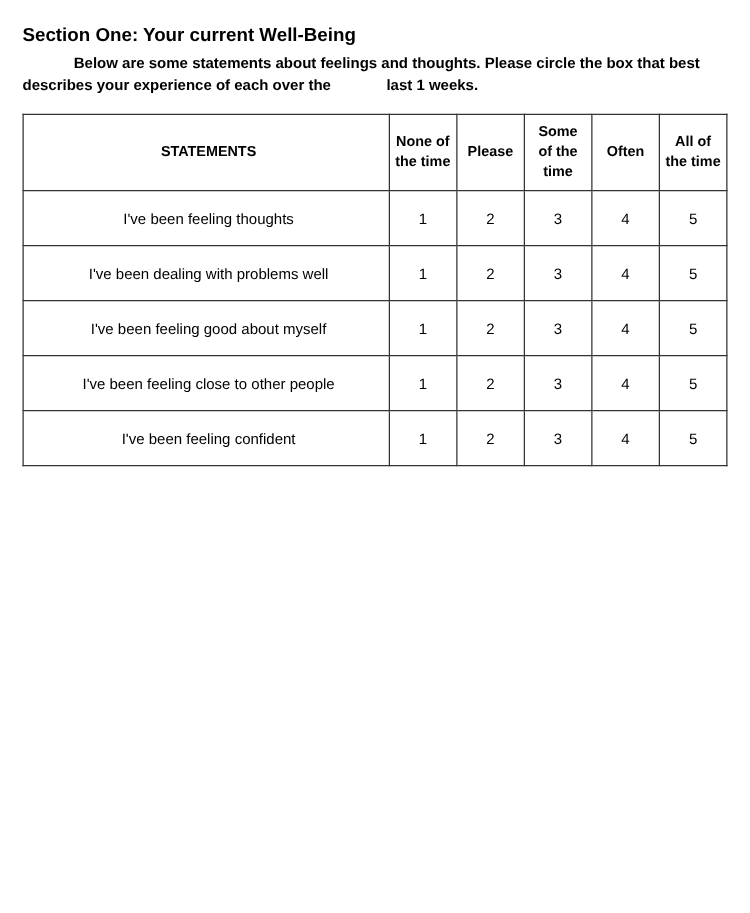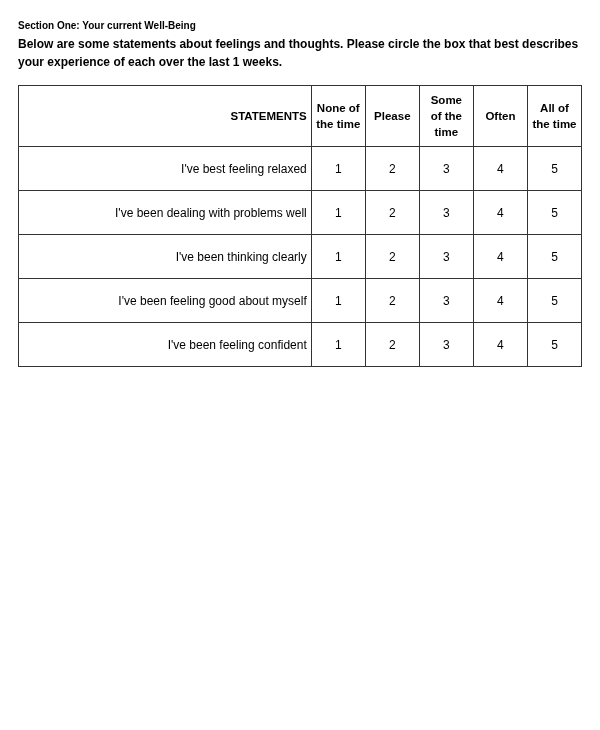--- a/index.html
+++ b/index.html
@@ -14,48 +14,49 @@
       font-size: 13px;
       color: #000;
       padding: 20px 18px;
       width: 600px;
       min-height: 730px;
     }
 
     .section-title {
       font-weight: bold;
       margin-bottom: 4px;
-      font-size: 10px;
+      font-size: 15px;
     }
 
     .section-description {
       font-size: 12px;
       margin-bottom: 14px;
       line-height: 1.5;
     }
 
     .section-description span {
       font-weight: bold;
+      margin-left: 41px;
     }
 
     table {
       width: 100%;
       border-collapse: collapse;
       font-size: 12px;
     }
 
     table th, table td {
       border: 1px solid #333;
       text-align: center;
       vertical-align: middle;
       padding: 6px 4px;
     }
 
     table th.statements-col, table td.statements-col {
-      text-align: right;
+      text-align: center;
       padding-left: 8px;
       width: 52%;
     }
 
     table th {
       font-weight: bold;
       font-size: 11.5px;
       line-height: 1.4;
     }
 
@@ -81,45 +82,45 @@
       <th class="statements-col">STATEMENTS</th>
       <th class="col-header">None of the time</th>
       <th class="col-header">Please</th>
       <th class="col-header">Some of the time</th>
       <th class="col-header">Often</th>
       <th class="col-header">All of the time</th>
     </tr>
   </thead>
   <tbody id="table-body">
       <tr>
-        <td class="statements-col">I've best feeling relaxed</td>
+        <td class="statements-col">I've been feeling thoughts</td>
         <td>1</td>
         <td>2</td>
         <td>3</td>
         <td>4</td>
         <td>5</td>
       </tr>
       <tr>
         <td class="statements-col">I've been dealing with problems well</td>
         <td>1</td>
         <td>2</td>
         <td>3</td>
         <td>4</td>
         <td>5</td>
       </tr>
       <tr>
-        <td class="statements-col">I've been thinking clearly</td>
+        <td class="statements-col">I've been feeling good about myself</td>
         <td>1</td>
         <td>2</td>
         <td>3</td>
         <td>4</td>
         <td>5</td>
       </tr>
       <tr>
-        <td class="statements-col">I've been feeling good about myself</td>
+        <td class="statements-col">I've been feeling close to other people</td>
         <td>1</td>
         <td>2</td>
         <td>3</td>
         <td>4</td>
         <td>5</td>
       </tr>
       <tr>
         <td class="statements-col">I've been feeling confident</td>
         <td>1</td>
         <td>2</td>

